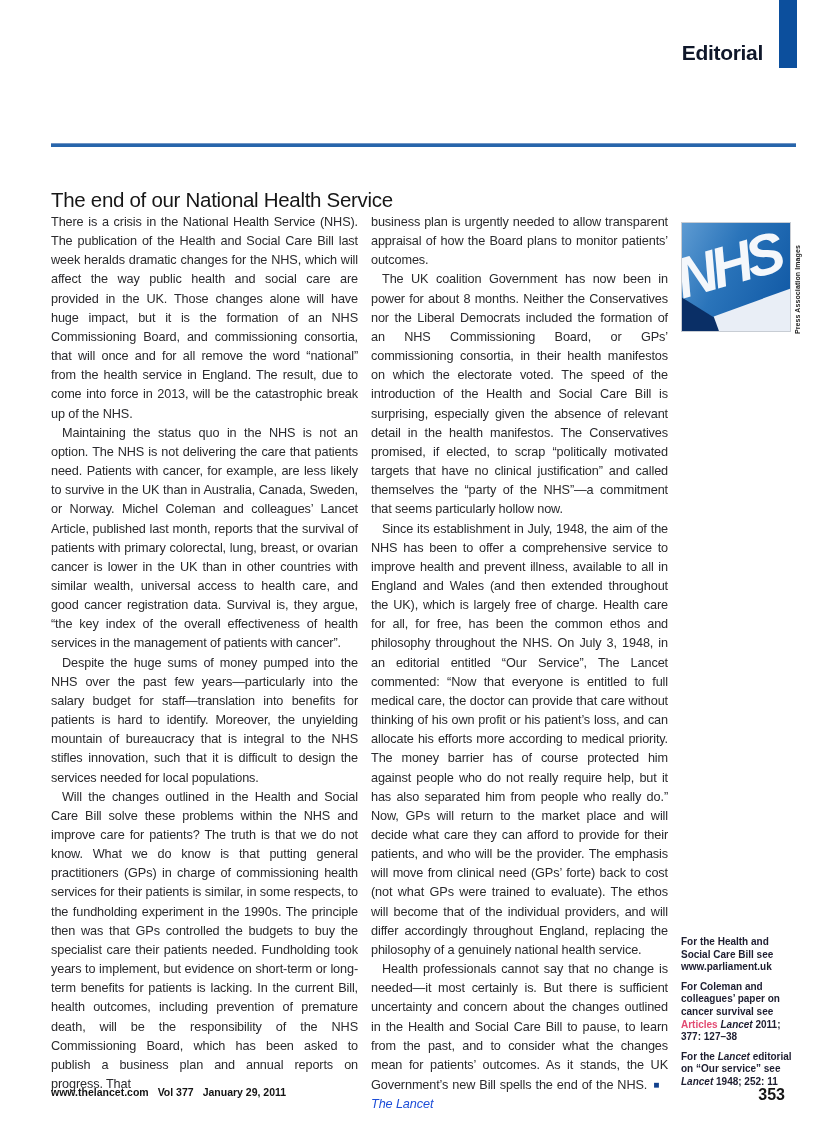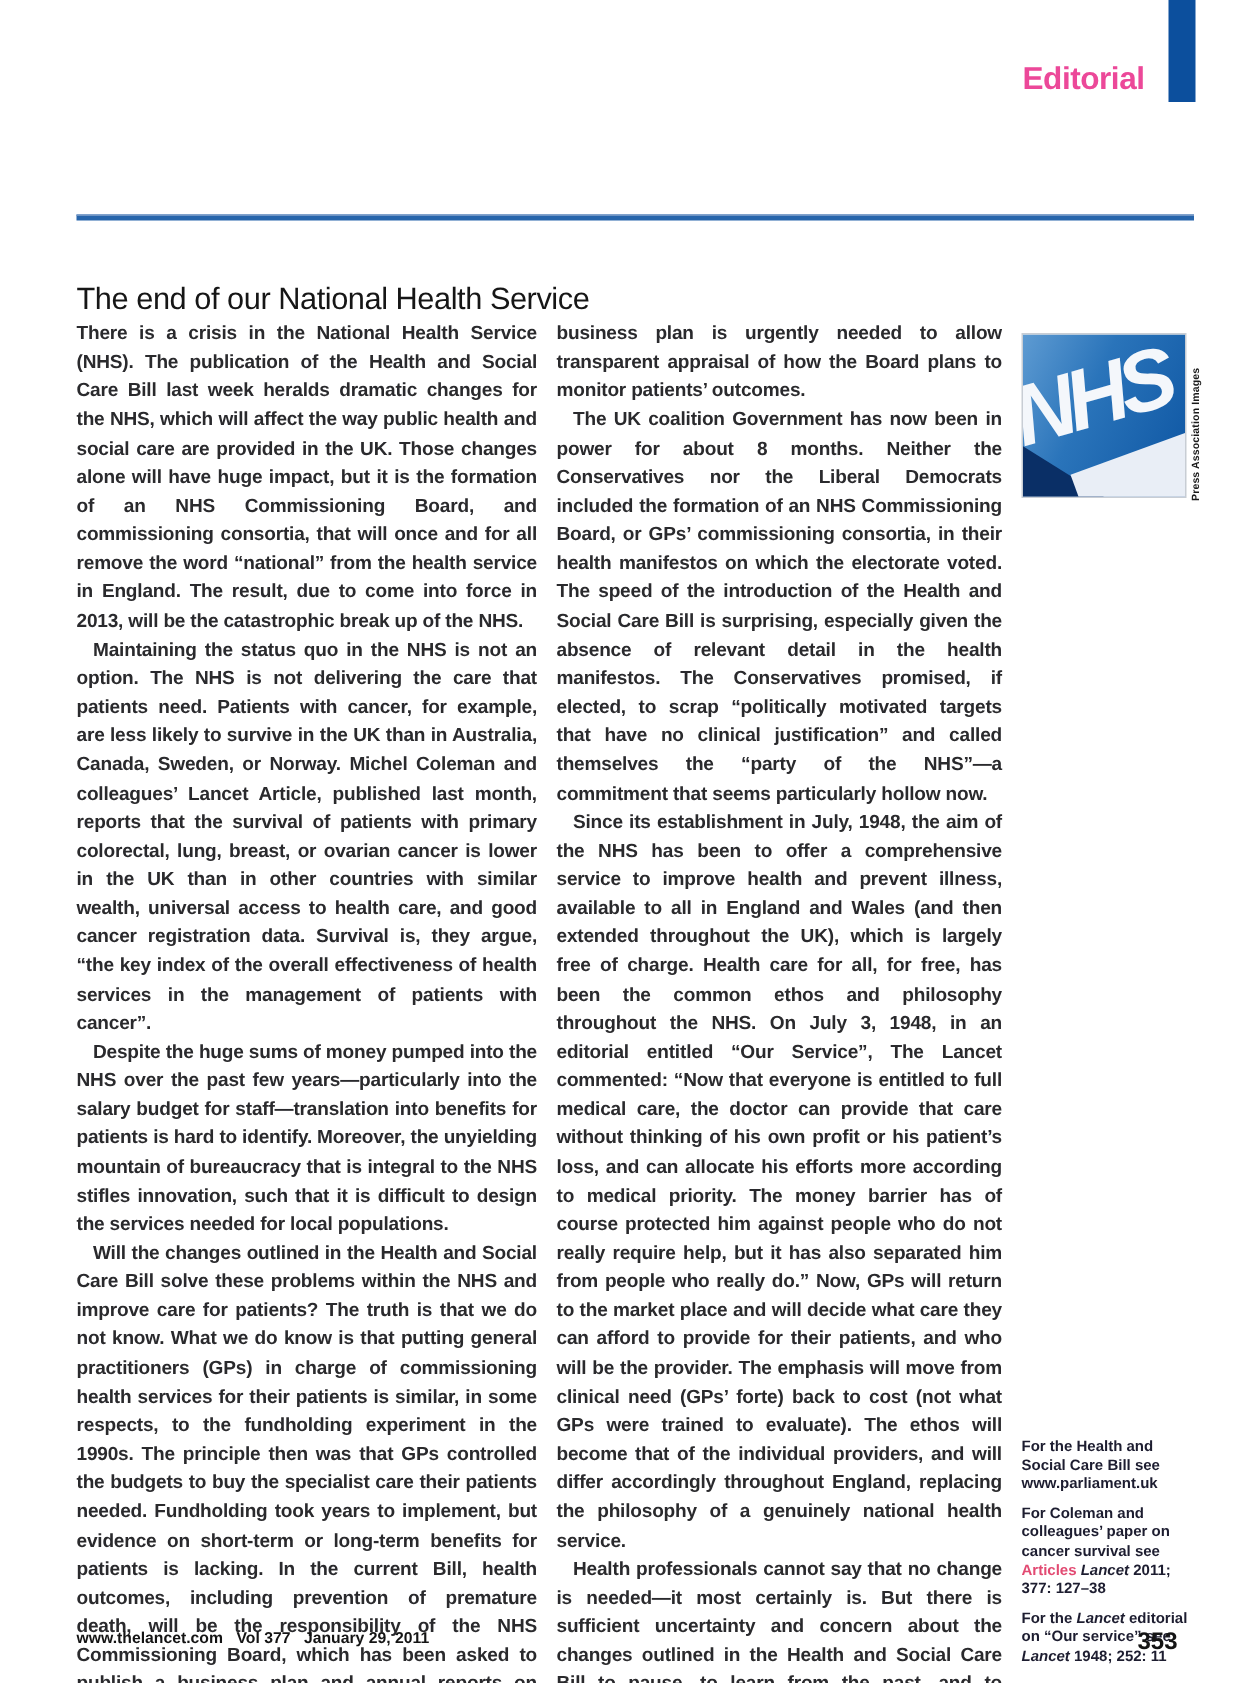--- a/index.html
+++ b/index.html
@@ -2,40 +2,40 @@
 <html><head>
 <meta charset="utf-8">
 <style>
   html,body{margin:0;padding:0;}
   body{
     width:835px;height:1122px;position:relative;background:#ffffff;
     font-family:"Liberation Sans", sans-serif;color:#2a2a2d;
     -webkit-font-smoothing:antialiased;
   }
   .corner-bar{position:absolute;left:779px;top:0;width:18px;height:68px;background:#0c4f9d;}
-  .section-label{position:absolute;top:41px;right:72px;font-size:21px;font-weight:bold;color:#ec4899;letter-spacing:-0.3px;}
+  .section-label{position:absolute;top:41px;right:72px;font-size:21px;font-weight:bold;color:#0f172a;letter-spacing:-0.3px;}
   .top-rule{position:absolute;left:51px;top:143px;width:745px;height:3px;background:#2765ab;border-top:1px solid #6f94c4;}
   .article-title{position:absolute;left:51px;top:174px;font-size:20.5px;font-weight:normal;color:#161616;letter-spacing:-0.3px;}
   .col{position:absolute;top:213px;font-size:12.7px;line-height:19.15px;text-align:justify;letter-spacing:-0.12px;color:#2a2a2d;}
   .col-1{left:51px;width:307px;}
   .col-2{left:371px;width:297px;}
-  .body-para{margin:0;font-weight:bold;}
+  .body-para{margin:0;}
   .body-para.indent{text-indent:11px;}
   .end-square{color:#12418d;font-size:10px;vertical-align:1px;padding:0 2px;}
   .signature{color:#1d4ed8;font-style:italic;}
   .figure{position:absolute;left:681px;top:222px;width:110px;height:110px;overflow:hidden;
     background:linear-gradient(115deg,#5e9bd2 0%,#2a74ba 40%,#0d55a2 100%);
     border:1px solid #c8cdd4;box-sizing:border-box;}
   .figure-shine{position:absolute;right:-34px;bottom:-44px;width:100px;height:78px;background:#e9eef6;transform:rotate(-20deg);}
   .figure-dark{position:absolute;left:-42px;bottom:-58px;width:84px;height:84px;background:#0a2f66;transform:rotate(32deg);}
   .figure-letters{position:absolute;left:-7px;top:14px;font-size:57px;font-weight:bold;font-style:italic;
     color:#f4f7fb;transform:rotate(-16deg);letter-spacing:-5px;line-height:1;}
   .figure-credit{position:absolute;left:794px;top:222px;height:112px;font-size:7px;font-weight:bold;color:#1a1a1a;
     writing-mode:vertical-rl;transform:rotate(180deg);line-height:8px;letter-spacing:0.1px;}
-  .side-notes{position:absolute;left:681px;top:959px;width:118px;font-size:10px;font-weight:bold;line-height:12.6px;color:#1d1d30;text-align:left;}
+  .side-notes{position:absolute;left:681px;top:936px;width:118px;font-size:10px;font-weight:bold;line-height:12.6px;color:#1d1d30;text-align:left;}
   .side-note{margin:0 0 7px 0;}
   .side-note .pink{color:#e24a72;}
   .side-note .italic{font-style:italic;}
   .footer-left{position:absolute;left:51px;top:1086px;font-size:10.5px;font-weight:bold;color:#141414;text-align:center;}
   .footer-left span{margin-right:9px;}
   .footer-page{position:absolute;right:50px;top:1086px;font-size:16px;font-weight:bold;color:#141414;}
 </style>
 </head>
 <body>
 

